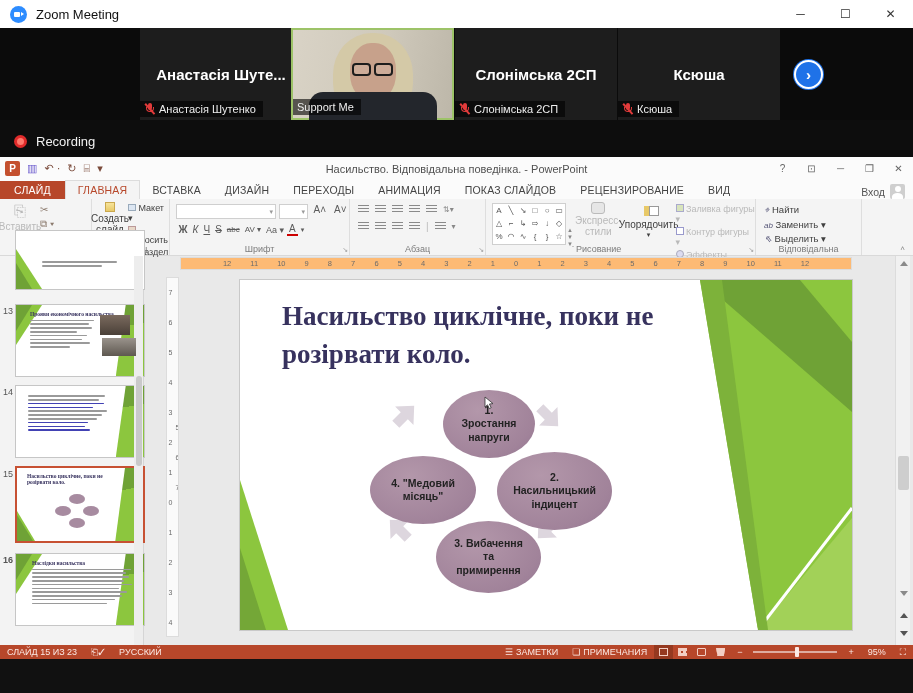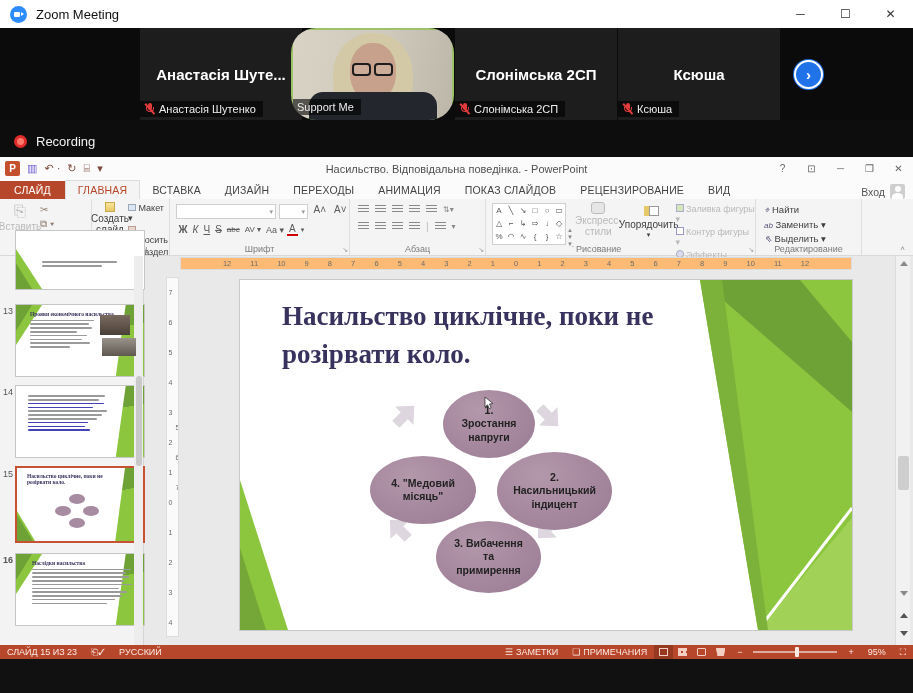--- a/index.html
+++ b/index.html
@@ -135,21 +135,21 @@
       <div class="tile-name">Анастасія Шуте...</div>
       <div class="tile-badge">
         <span class="mic-muted">
             <i></i>
             <u></u>
             <s></s>
           </span>
         <span>Анастасія Шутенко</span>
       </div>
     </div>
-    <div class="tile" style="left:291px;width:163px;border-radius:25px;">
+    <div class="tile" style="left:291px;width:163px;">
       <div class="video-scene">
         <div class="v-hair"></div>
         <div class="v-face"></div>
         <div class="v-glasses">
             <span class="v-lens"></span>
             <span class="v-lens"></span>
           </div>
         <div class="v-body"></div>
       </div>
       <div class="tile-badge" style="left:2px;bottom:5px;">
@@ -346,21 +346,21 @@
         <div class="rgroup-label" style="text-align:left;padding-left:90px;">Рисование</div>
         <div class="launcher">↘</div>
       </div>
 
       <div class="rgroup" style="width:106px;">
         <div style="display:flex;flex-direction:column;gap:3px;padding:5px 0 0 8px;font-size:9.5px;color:#3f3f3f;">
           <span><i style="color:#557;">⌖</i> <span>Найти</span></span>
           <span><i style="color:#557;font-size:8px;">ab</i> <span>Заменить</span> ▾</span>
           <span><i style="color:#557;">⇖</i> <span>Выделить</span> ▾</span>
         </div>
-        <div class="rgroup-label">Редактирование</div>
+        <div class="rgroup-label">Відповідальна</div>
       </div>
 
       <div style="flex:1;position:relative;">
         <span style="position:absolute;right:8px;bottom:2px;font-size:8px;color:#888;">˄</span>
       </div>
     </div>
 
     <div class="thumb-panel">
       <div class="thumb" style="top:-26px;height:60px;">
         <div class="mini-left" style="top:auto;bottom:0;transform:scaleY(-1);"></div>

